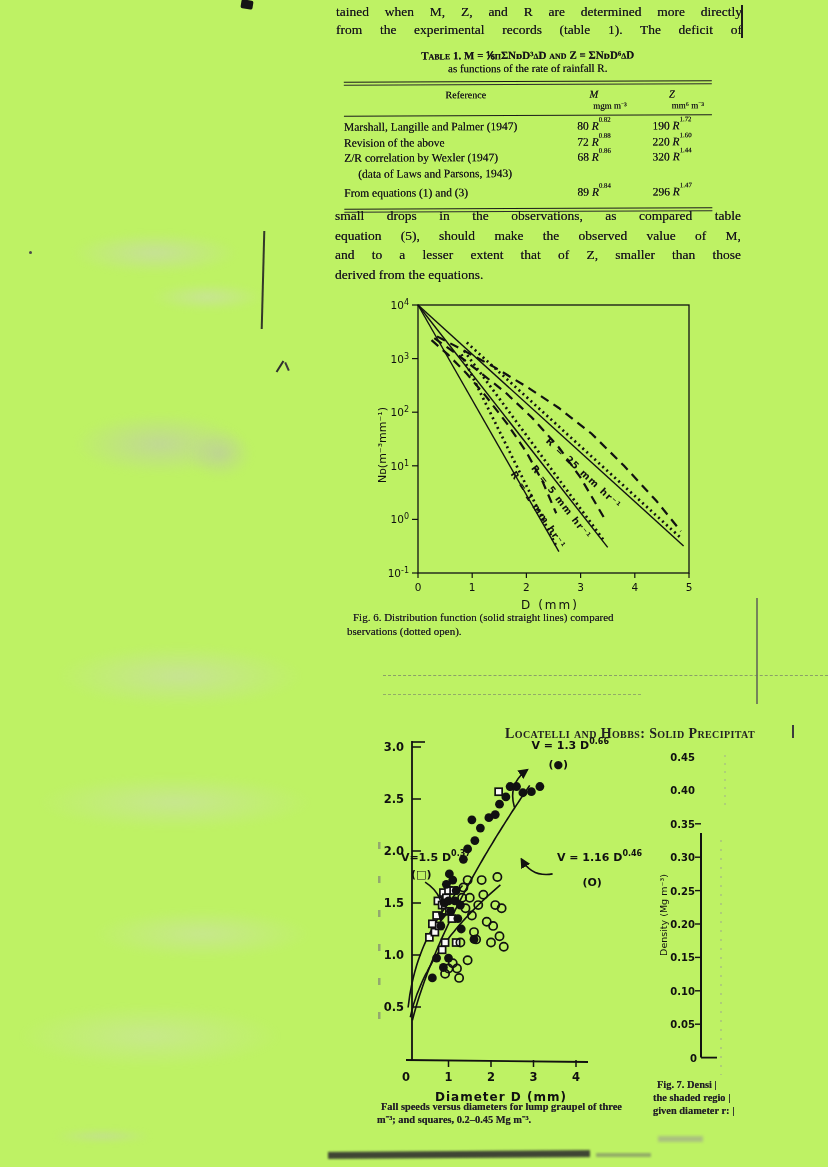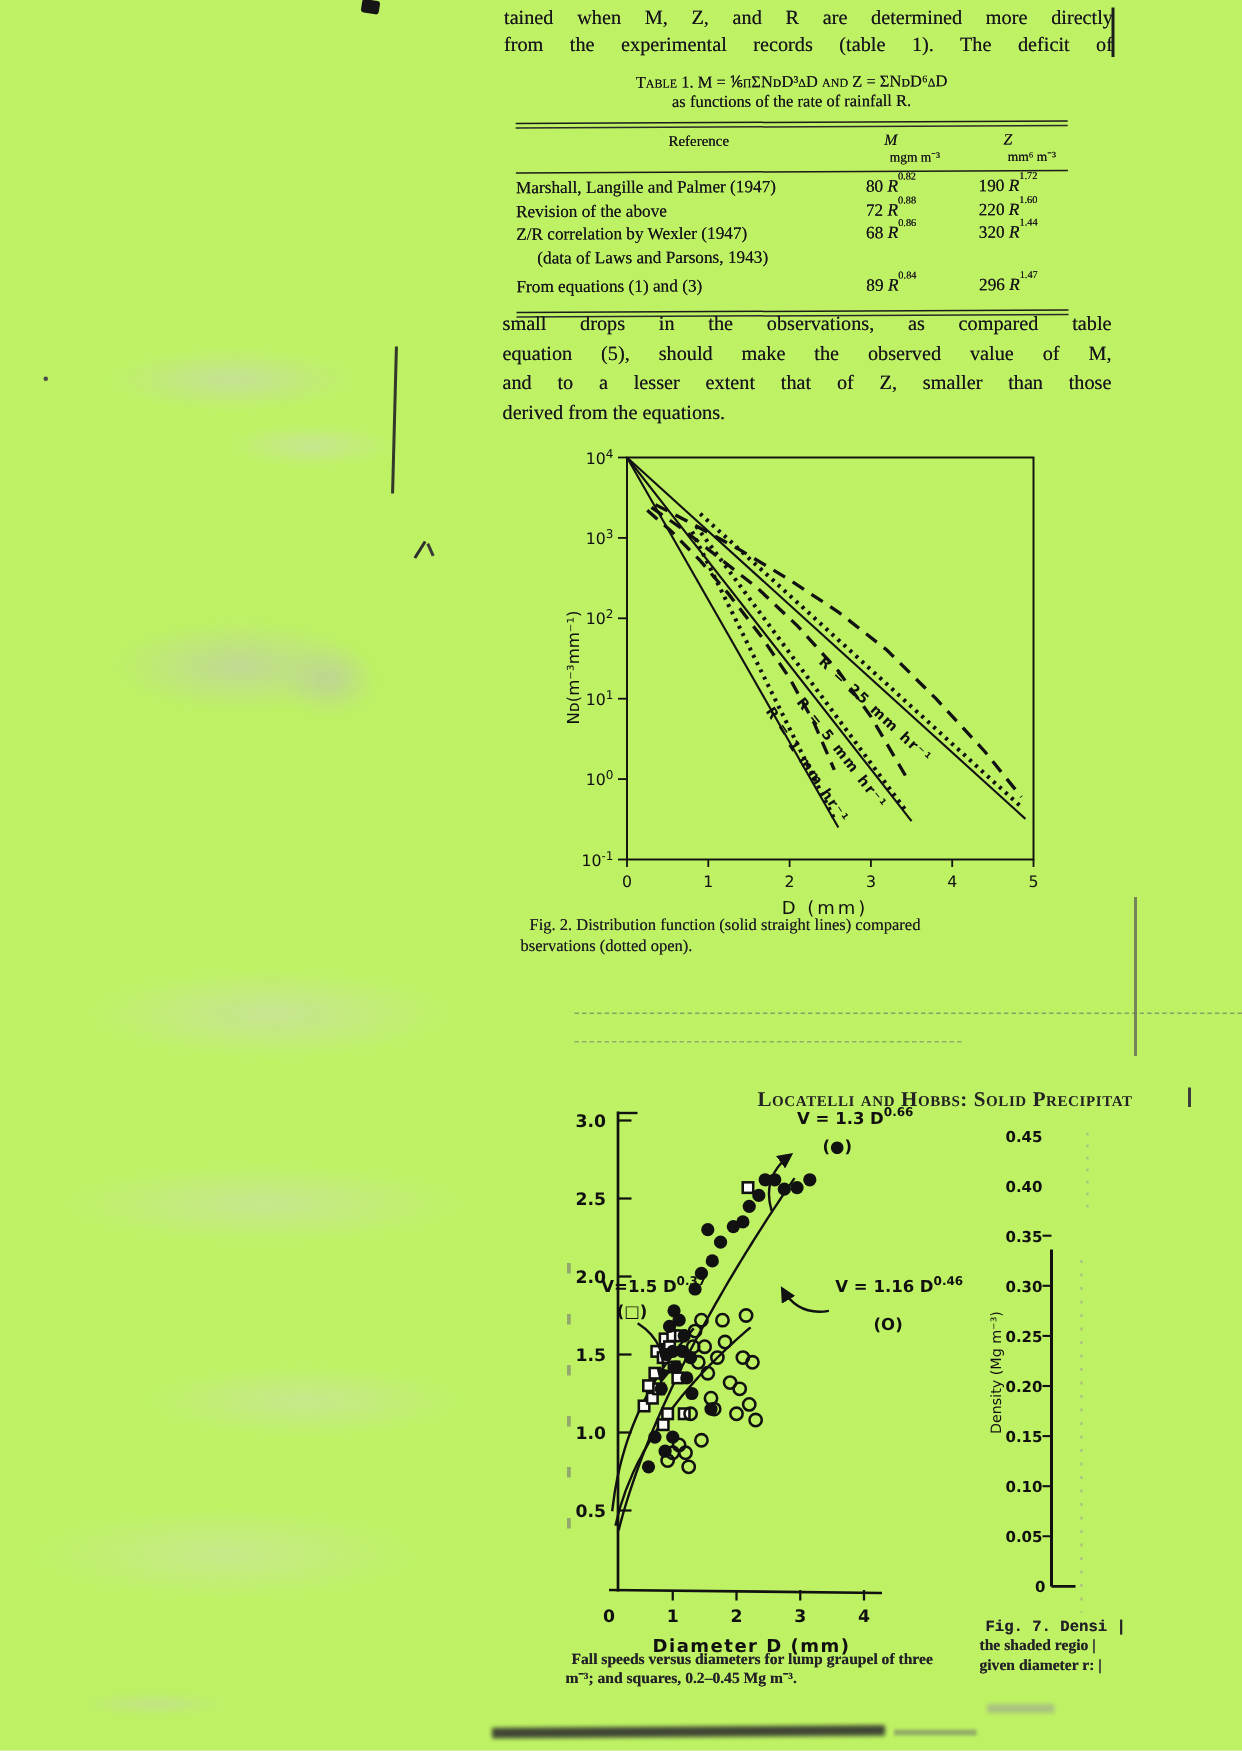--- a/index.html
+++ b/index.html
@@ -7,21 +7,21 @@
         font-family:"Liberation Serif", serif;color:#1b1b1b;}
   .page *{box-sizing:border-box;}
   .abs{position:absolute;}
   
   .bodytext{font-size:13.5px;line-height:18px;color:#161616;text-shadow:0 0 .4px #444;}
   .jline{text-align:justify;text-align-last:justify;}
   .jline.last{text-align-last:left;}
   
   .tbl{font-size:11.5px;color:#141414;transform:rotate(-0.25deg);text-shadow:0 0 .3px #333;}
   .tbl-title{ text-align:center;font-size:11px;line-height:13px;}
-  .tbl-title .sc{font-variant:small-caps;}
+  .tbl-title .sc{font-variant:small-caps;font-weight:bold;}
   .rule-double{height:4px;border-top:1.4px solid #1a1a1a;border-bottom:1px solid #2a2a2a;margin-top:6px;}
   .rule-single{border-top:1.1px solid #1a1a1a;}
   .thead{display:grid;grid-template-columns:212px 76px 80px;padding:4px 0 3px 0;}
   .thead .h{text-align:center;font-size:10px;line-height:11px;}
   .thead .nm{font-style:italic;font-size:10.5px;}
   .thead .un{font-size:9px;padding-left:32px;}
   .trow{display:grid;grid-template-columns:212px 76px 80px;line-height:15.5px;}
   .trow .ref2{padding-left:14px;}
   .trow .val{text-align:center;}
   .trow .val i{font-style:italic;}
@@ -158,21 +158,21 @@
       <path d="M59.5,48.2 L75.8,62.4 L94.8,81.8 L113.8,104.1 L135.4,132.1 L154.4,160.1 L170.7,189.9 L184.2,221.3" fill="none" stroke="#111" stroke-width="2.2" stroke-dasharray="9 6"></path>
       <path d="M94.8,50.5 L308.9,246.0" fill="none" stroke="#111" stroke-width="2.7" stroke-dasharray="2 3.4"></path>
       <path d="M92.1,58.8 L233.0,249.9" fill="none" stroke="#111" stroke-width="2.7" stroke-dasharray="2 3.4"></path>
       <path d="M89.4,62.4 L184.2,253.9" fill="none" stroke="#111" stroke-width="2.7" stroke-dasharray="2 3.4"></path>
       <text x="173.37" y="149.83232952005704" font-size="9.5" letter-spacing="1.2" font-weight="bold" transform="rotate(43,173.37,149.83232952005704)">R = 25 mm hr⁻¹</text>
       <text x="158.736" y="176.2526014940522" font-size="9.5" letter-spacing="1.2" font-weight="bold" transform="rotate(52,158.736,176.2526014940522)">R = 5 mm hr⁻¹</text>
       <text x="138.14" y="182.10274505523583" font-size="9.5" letter-spacing="1.2" font-weight="bold" transform="rotate(56,138.14,182.10274505523583)">R = 1 mm hr⁻¹</text>
     </svg>
 
   <div class="abs cap" style="left:347px;top:611px;width:352px;">
-    <div style="text-indent:6px;">Fig. 2. Distribution function (solid straight lines) compared</div>
+    <div style="text-indent:6px;">Fig. 6. Distribution function (solid straight lines) compared</div>
     <div>bservations (dotted open).</div>
   </div>
 
   <div class="abs runhead" style="left:505px;top:726px;">Locatelli and Hobbs: Solid Precipitat</div>
 
   <svg id="fallspeed-svg" style="left:365px;top:730px;" width="300" height="372">
       <defs>
         <marker id="arr" viewBox="0 0 10 10" refX="8" refY="5" markerWidth="6.5" markerHeight="6.5" orient="auto-start-reverse">
           <path d="M0,0 L10,5 L0,10 z" fill="#111"></path>
         </marker>
@@ -320,18 +320,18 @@
       <line x1="40" y1="279.2" x2="46" y2="279.2" stroke="#111" stroke-width="1.4"></line>
       <text x="42" y="316.59999999999997" text-anchor="end" font-size="10" font-weight="bold">0</text>
       <line x1="46" y1="88" x2="46" y2="312.59999999999997" stroke="#111" stroke-width="2"></line>
       <line x1="46" y1="312.59999999999997" x2="62" y2="312.59999999999997" stroke="#111" stroke-width="1.8"></line>
       <line x1="66" y1="95" x2="66" y2="330" stroke="#999" stroke-width="1.5" stroke-dasharray="2 7" opacity="0.55"></line>
       <line x1="70" y1="10" x2="70" y2="60" stroke="#999" stroke-width="1.5" stroke-dasharray="2 6" opacity="0.5"></line>
       <text x="12" y="170" text-anchor="middle" font-size="9.5" transform="rotate(-90,12,170)">Density (Mg m⁻³)</text>
     </svg>
 
   <div class="abs capsmall" style="left:653px;top:1079px;width:140px;font-weight:bold;">
-    <div style="text-indent:4px;font-family:Liberation Mono, monospace;">Fig. 7.   Densi |</div>
+    <div style="text-indent:4px;">Fig. 7.   Densi |</div>
     <div>the shaded regio |</div>
     <div>given diameter r: |</div>
   </div>
 
 </div>
 
 </body></html>

